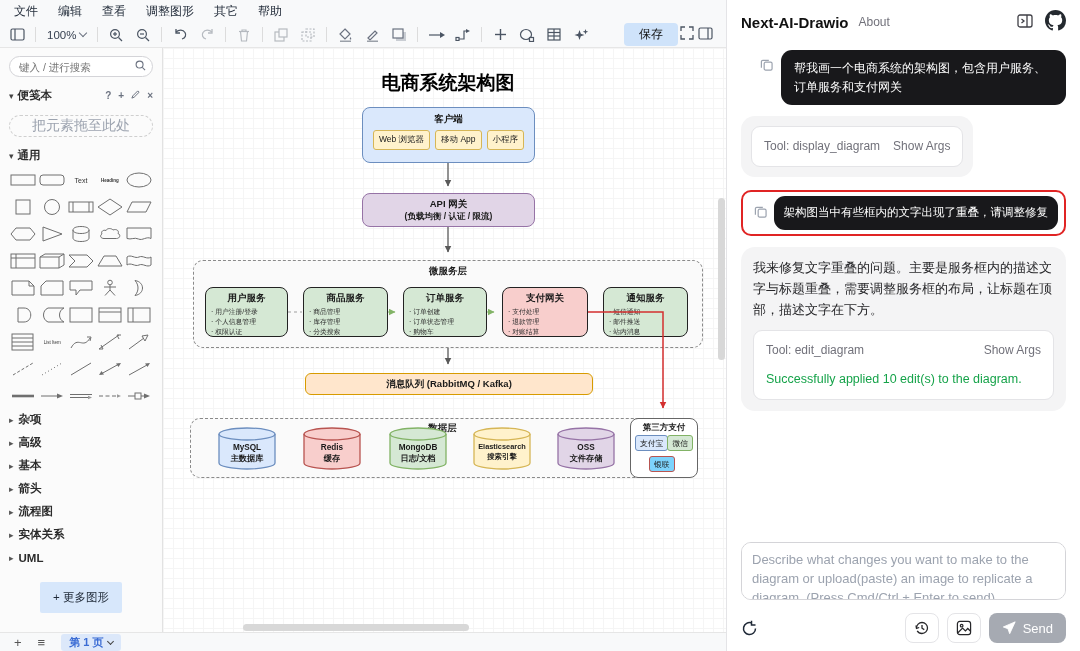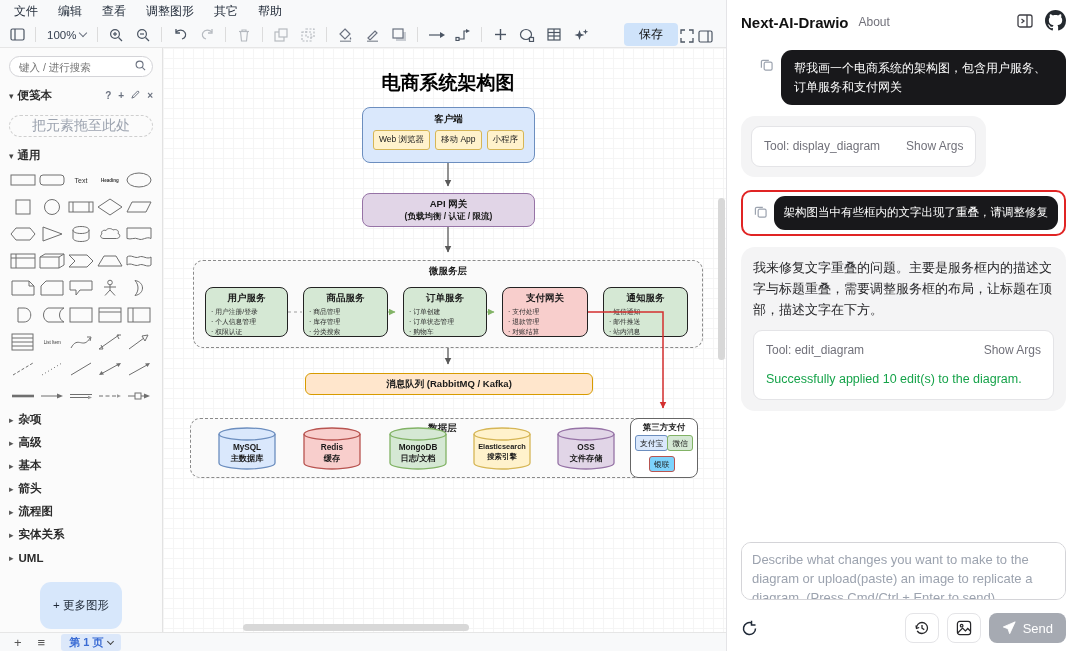--- a/index.html
+++ b/index.html
@@ -10,41 +10,41 @@
 .menubar{height:22px;background:#f8f9fa;display:flex;align-items:center;gap:20px;padding:0 14px;font-size:12px;color:#1f2937}
 .menubar span{cursor:default}
 
 .toolbar{height:26px;background:#f8f9fa;display:flex;align-items:center;gap:9px;padding:0 8px;border-bottom:1px solid #e6e6e6}
 .tbtn{display:flex;align-items:center;justify-content:center;min-width:18px;height:20px;color:#4b5563}
 .tbtn svg{display:block}
 .tbtn.dis{opacity:.38}
 .sep{width:1px;height:15px;background:#dcdcdc}
 .zoomdd{display:flex;align-items:center;gap:4px;font-size:11.5px;color:#374151;padding:0 2px}
 .chev{width:6px;height:6px;border-right:1.4px solid #6b7280;border-bottom:1.4px solid #6b7280;transform:rotate(45deg);margin-top:-3px}
-.tb-right{margin-left:auto;display:flex;align-items:flex-end;padding-right:4px}
+.tb-right{margin-left:auto;display:flex;align-items:flex-start;padding-right:4px}
 .savebtn{background:#cfe3fa;border:none;border-radius:4px;padding:3px 15px;font-size:12px;color:#111;font-weight:500;font-family:inherit}
 
 .workrow{flex:1;display:flex;min-height:0}
 
 .sidebar{width:163px;background:#fbfbfb;border-right:1px solid #e2e2e2;padding:8px 9px;overflow:hidden;font-size:11.5px}
 .search{position:relative}
 .search input{width:100%;height:21px;border:1px solid #d4d4d8;border-radius:11px;padding:0 22px 0 9px;font-size:10.5px;background:#fff;color:#333;font-family:inherit}
 .search .mag{position:absolute;right:7px;top:4px}
 .sb-head{display:flex;align-items:center;margin-top:11px;color:#2b2b2b;font-weight:bold}
 .sb-head .tri{font-size:9px;margin-right:4px;color:#444;font-weight:normal}
 .sb-tools{margin-left:auto;display:flex;gap:7px;color:#6b7280;font-size:10px;align-items:center}
 .drop{margin-top:12px;height:22px;border:1.4px dashed #cfcfcf;border-radius:11px;display:flex;align-items:center;justify-content:center;color:#9ca3af;font-size:14px}
 .shapes{margin-top:5px;display:grid;grid-template-columns:repeat(5,1fr);row-gap:3px}
 .cell{height:24px;display:flex;align-items:center;justify-content:center}
 .cell svg{stroke:#6f6f6f;fill:none;stroke-width:1}
 .tinytxt{font-size:7px;color:#333}
 .microtxt{font-size:4.5px;color:#333;font-weight:bold}
 .sections .srow{display:flex;align-items:center;height:23px;color:#2b2b2b;font-weight:bold}
 .sections .tri{font-size:9px;margin-right:5px;color:#555;font-weight:normal}
-.morebtn{display:block;margin:13px auto 0;background:#d7e7fb;border:none;border-radius:11px;padding:16px 13px;font-size:11.5px;color:#1f2937;font-family:inherit}
+.morebtn{display:block;margin:13px auto 0;background:#d7e7fb;border:none;border-radius:2px;padding:8px 13px;font-size:11.5px;color:#1f2937;font-family:inherit}
 
 .canvas{flex:1;position:relative;background-color:#fff;overflow:hidden;
  background-image:linear-gradient(#f5f5f5 1px,transparent 1px),linear-gradient(90deg,#f5f5f5 1px,transparent 1px),linear-gradient(#eaeaea 1px,transparent 1px),linear-gradient(90deg,#eaeaea 1px,transparent 1px);
  background-size:10px 10px,10px 10px,50px 50px,50px 50px}
 .node{position:absolute;border-radius:8px;border:1.3px solid #999}
 .dg-title{position:absolute;left:175px;top:22px;width:220px;text-align:center;font-size:19px;font-weight:bold;color:#000}
 .blue{background:#dae8fc;border-color:#6c8ebf}
 .purple{background:#e1d5e7;border-color:#9673a6}
 .orange{background:#ffe6cc;border-color:#d79b00}
 .g{background:#d5e8d4;border-color:#82b366}
@@ -84,21 +84,21 @@
 .about{font-size:12px;color:#71717a}
 .ch-icons{margin-left:auto;display:flex;align-items:center;gap:12px}
 .msgs{flex:1;padding:6px 14px 0;display:flex;flex-direction:column;overflow:hidden}
 .urow{display:flex;justify-content:flex-end;align-items:flex-start;gap:8px}
 .copyic{margin-top:8px;flex:none}
 .ubub{background:#18181b;color:#fff;border-radius:11px;padding:9px 13px;font-size:12px;line-height:1.55;max-width:285px}
 .abub{background:#f4f4f5;border-radius:14px;padding:11px 12px;margin-top:11px;color:#27272a;font-size:13px;line-height:1.6}
 .abub.fit{width:fit-content;padding:10px}
 .toolcard{background:#fff;border:1px solid #e4e4e7;border-radius:9px;padding:10px 12px}
 .abub .toolcard{margin-top:9px}
-.tc-row{display:flex;justify-content:space-between;gap:26px;font-size:12px;color:#71717a}
+.tc-row{display:flex;justify-content:space-between;gap:13px;font-size:12px;color:#71717a}
 .tc-res{margin-top:9px;font-size:12.5px;color:#16a34a}
 .redwrap{margin-top:13px;display:flex;justify-content:flex-end;align-items:center;gap:7px;border:2.5px solid #e02424;border-radius:10px;padding:4px 6px}
 .redwrap .ubub{font-size:11.5px;white-space:nowrap;padding:8px 10px}
 
 .inputzone{padding:8px 14px 8px}
 .inputzone textarea{width:100%;height:58px;resize:none;border:1px solid #d4d4d8;border-radius:10px;padding:8px 10px;font-size:13px;line-height:1.45;font-family:inherit;color:#333;outline:none}
 .inputzone textarea::placeholder{color:#9ca3af}
 .actions{display:flex;align-items:center;margin-top:10px}
 .iconbtn{width:34px;height:30px;border:1px solid #e4e4e7;border-radius:8px;background:#fff;display:flex;align-items:center;justify-content:center;margin-left:8px}
 .resetbtn{background:none;border:none;display:flex;align-items:center}

